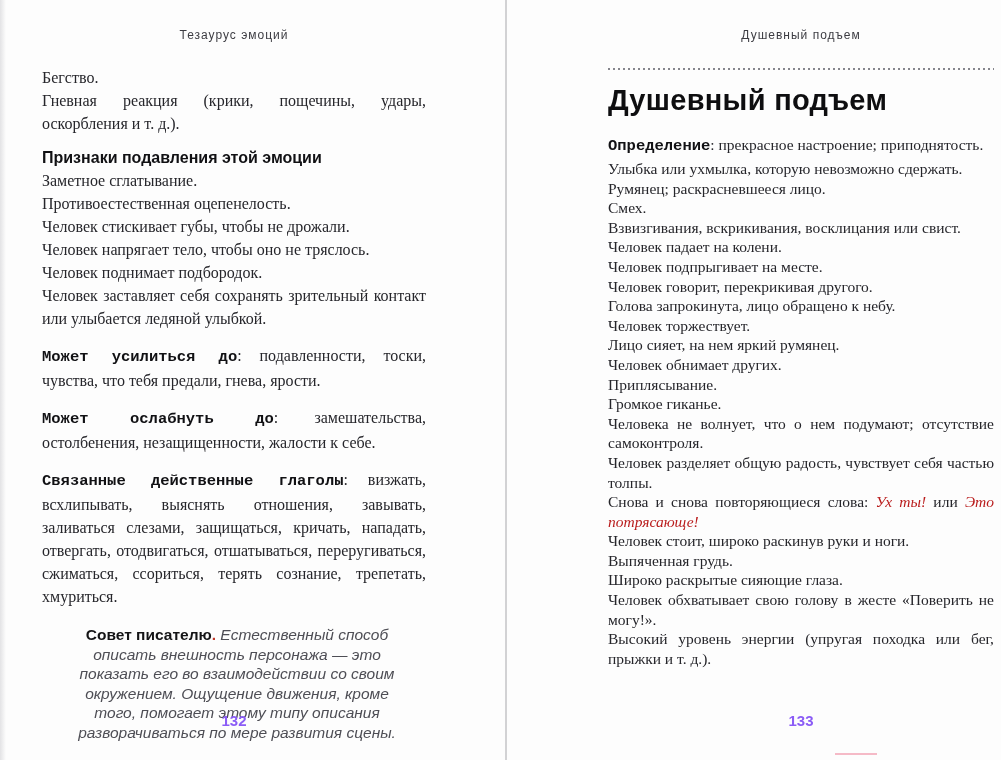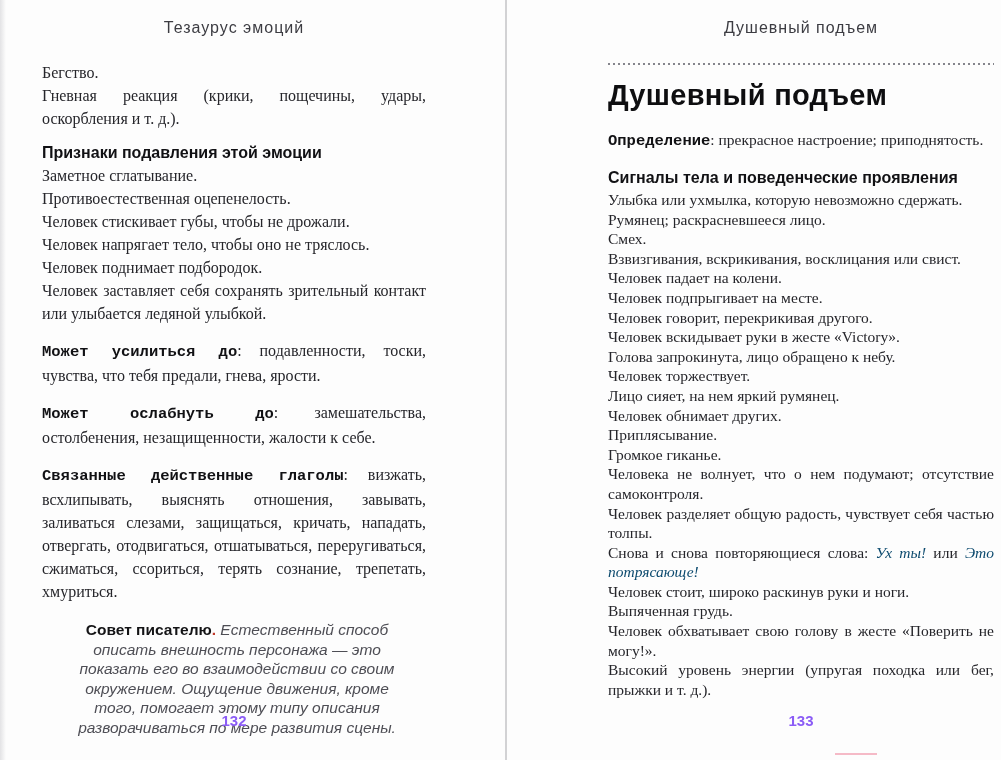--- a/index.html
+++ b/index.html
@@ -8,22 +8,22 @@
   
   .divider{position:absolute;left:505px;top:0;width:2px;height:760px;background:#d2d2d4;}
   
   .edge{position:absolute;left:0;top:0;width:6px;height:760px;
         background:linear-gradient(90deg,#e3e3e5,rgba(255,255,255,0));}
 
   .page{position:absolute;top:0;height:760px;}
   .lp{left:42px;width:384px;}
   .rp{left:608px;width:386px;}
 
-  .run{margin:0;padding-top:19px;text-align:center;
-       font-family:"Liberation Sans",sans-serif;font-size:16px;letter-spacing:1px;
+  .run{margin:0;padding-top:28px;text-align:center;
+       font-family:"Liberation Sans",sans-serif;font-size:12px;letter-spacing:1px;
        color:#3c3c42;}
 
   p{margin:0;}
   .serif{font-size:16px;line-height:23px;text-align:justify;}
   .rp .serif{font-size:15.5px;line-height:19.6px;}
   .sec-head{font-family:"Liberation Sans",sans-serif;font-weight:bold;font-size:16px;
             line-height:23px;color:#111114;margin-top:11px;}
   .labeled{margin-top:14px;}
   .inline-label{font-family:Liberation Mono, monospace;font-weight:bold;font-size:15.5px;
                 color:#111114;}
@@ -41,21 +41,21 @@
            color:#8b5cf6;}
 
   .dotline{margin-top:26px;height:2px;width:100%;
            background:repeating-linear-gradient(90deg,#85858c 0 2px,rgba(255,255,255,0) 2px 5px);}
   .chapter-title{margin-top:14px;font-family:"Liberation Sans",sans-serif;font-weight:800;
                  font-size:29px;line-height:32px;letter-spacing:.3px;color:#0e0e10;}
   .def{margin-top:8px;font-size:15.5px;line-height:20px;}
   .sig-head{margin-top:16px;font-family:"Liberation Sans",sans-serif;font-weight:bold;
             font-size:16px;line-height:20px;color:#111114;}
   .sig-block{margin-top:2px;}
-  .ital{font-style:italic;color:#0c4a6e;}
+  .ital{font-style:italic;color:#b91c1c;}
 
   .pink-marker{position:absolute;left:835px;top:753px;width:42px;height:2px;background:#f5bac7;}
 </style>
 </head>
 <body>
 
 <div id="stage">
   <div class="edge"></div>
 
   <div class="page lp">
@@ -85,44 +85,43 @@
 
   <div class="divider"></div>
 
   <div class="page rp">
     <p class="run">Душевный подъем</p>
     <div class="dotline"></div>
     <h1 class="chapter-title">Душевный подъем</h1>
 
     <p class="serif def"><span class="inline-label">Определение</span><span>: прекрасное настроение; приподнятость.</span></p>
 
-    <p class="sig-head">Сигналы тела и поведенческие проявления</p>
 
     <div class="sig-block">
       <p class="serif">Улыбка или ухмылка, которую невозможно сдержать.</p>
       <p class="serif">Румянец; раскрасневшееся лицо.</p>
       <p class="serif">Смех.</p>
       <p class="serif">Взвизгивания, вскрикивания, восклицания или свист.</p>
       <p class="serif">Человек падает на колени.</p>
       <p class="serif">Человек подпрыгивает на месте.</p>
       <p class="serif">Человек говорит, перекрикивая другого.</p>
-      <p class="serif">Человек вскидывает руки в жесте «Victory».</p>
       <p class="serif">Голова запрокинута, лицо обращено к небу.</p>
       <p class="serif">Человек торжествует.</p>
       <p class="serif">Лицо сияет, на нем яркий румянец.</p>
       <p class="serif">Человек обнимает других.</p>
       <p class="serif">Приплясывание.</p>
       <p class="serif">Громкое гиканье.</p>
       <p class="serif">Человека не волнует, что о нем подумают; отсутствие самоконтроля.</p>
       <p class="serif">Человек разделяет общую радость, чувствует себя частью толпы.</p>
 
       <p class="serif"><span>Снова и снова повторяющиеся слова: </span><span class="ital">Ух ты!</span><span> или </span><span class="ital">Это потрясающе!</span></p>
 
       <p class="serif">Человек стоит, широко раскинув руки и ноги.</p>
       <p class="serif">Выпяченная грудь.</p>
+      <p class="serif">Широко раскрытые сияющие глаза.</p>
       <p class="serif">Человек обхватывает свою голову в жесте «Поверить не могу!».</p>
       <p class="serif">Высокий уровень энергии (упругая походка или бег, прыжки и т. д.).</p>
     </div>
 
     <div class="pagenum">133</div>
   </div>
 
   <div class="pink-marker"></div>
 </div>
 

